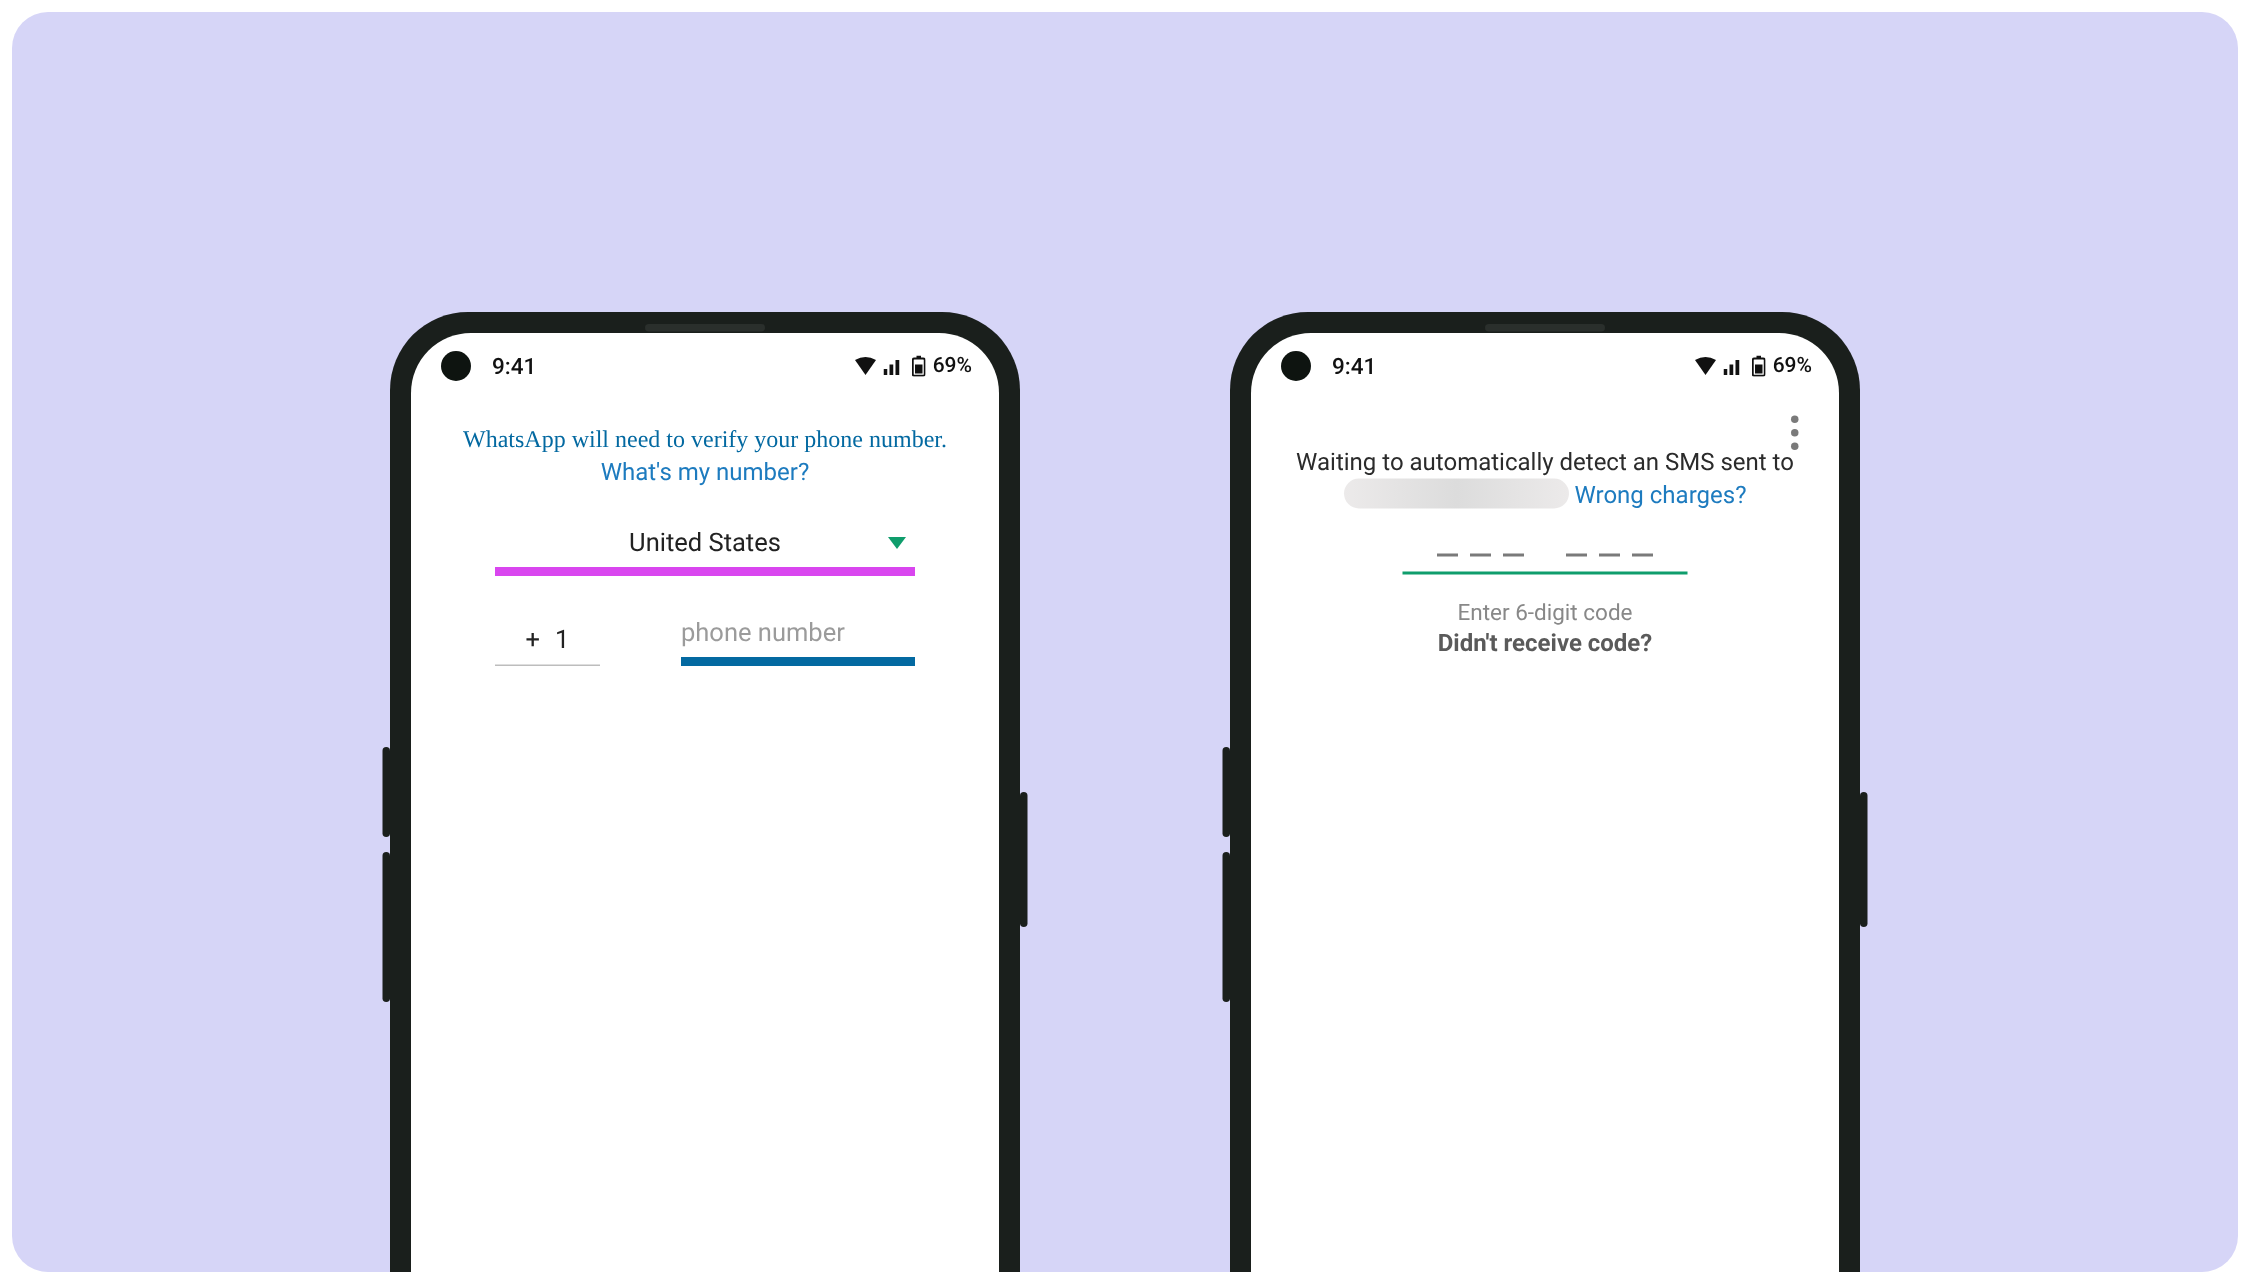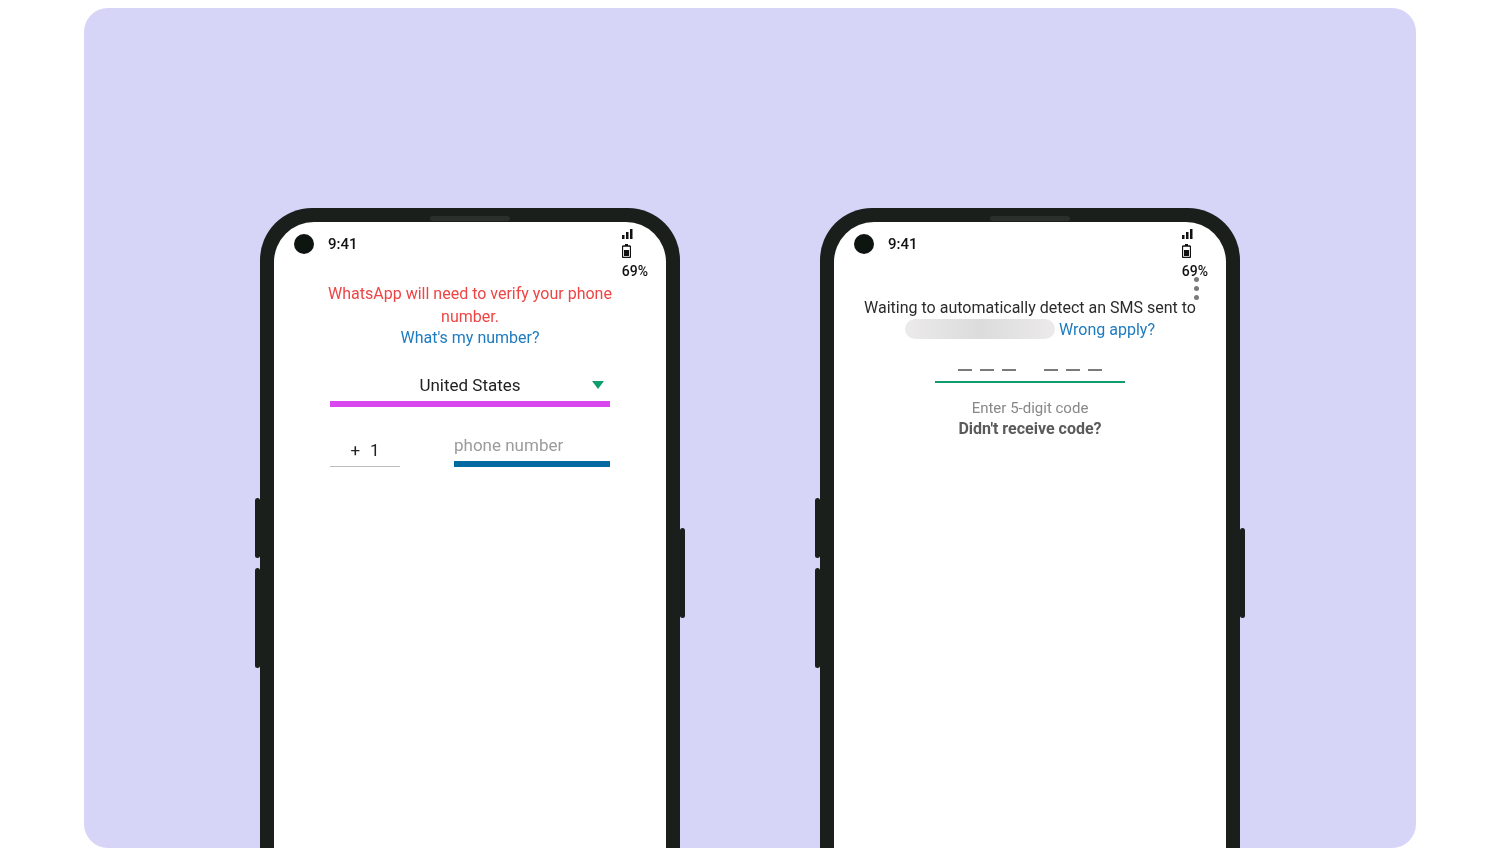--- a/index.html
+++ b/index.html
@@ -10,21 +10,21 @@
     }
     body {
       width: 1500px;
       height: 856px;
       background: #fff;
       display: flex;
       align-items: flex-start;
       justify-content: center;
     }
     .stage {
-      width: 1332px;
+      width: 1484px;
       height: 840px;
       margin-top: 8px;
       background: #d6d5f7;
       border-radius: 24px;
       display: flex;
       justify-content: center;
       gap: 140px;
       overflow: hidden;
       padding-top: 200px;
     }
@@ -71,21 +71,21 @@
       font-size: 15px;
       font-weight: 500;
       color: #111;
     }
     .sb-left { display: flex; align-items: center; gap: 14px; }
     .camera-hole {
       width: 20px; height: 20px; border-radius: 50%;
       background: #0e1410;
       margin-left: 2px;
     }
-    .sb-right { display: flex; align-items: flex-start; gap: 5px; font-size: 14px; flex-direction: column; }
+    .sb-right { display: flex; align-items: center; gap: 5px; font-size: 14px; }
     .wifi-icon, .signal-icon, .battery-icon { display:inline-flex; align-items:center; }
     .header {
       position: relative;
       text-align: center;
       padding: 10px 16px 6px;
     }
     .title {
       color: #0f9d6c;
       font-size: 20px;
       font-weight: 500;
@@ -104,23 +104,24 @@
       cursor: pointer;
     }
     .kebab span {
       width: 5px; height: 5px; background:#7a7a7a; border-radius:50%;
     }
     .content {
       padding: 16px 24px 0;
       text-align: center;
     }
     .desc {
-      color: #ef4444;
+      color: #0369a1;
       font-size: 16px;
       line-height: 1.45;
+      font-family: Liberation Serif, serif;
     }
     .link {
       color: #1d7bbf;
       font-size: 16px;
       cursor: pointer;
       display: inline;
     }
     .country {
       margin: 22px auto 0;
       width: 280px;
@@ -322,36 +323,36 @@
             <span></span>
             <span></span>
             <span></span>
           </div>
       </div>
 
       <div class="content">
         <div class="desc2">Waiting to automatically detect an SMS sent to</div>
         <div class="line2">
           <span class="redacted"></span>
-          <span class="link">Wrong apply?</span>
+          <span class="link">Wrong charges?</span>
         </div>
 
         <div class="code-row">
           <span class="code-group">
             <span class="underscore"></span>
             <span class="underscore"></span>
             <span class="underscore"></span>
           </span>
           <span class="code-sep"></span>
           <span class="code-group">
             <span class="underscore"></span>
             <span class="underscore"></span>
             <span class="underscore"></span>
           </span>
         </div>
 
-        <div class="code-hint">Enter 5-digit code</div>
+        <div class="code-hint">Enter 6-digit code</div>
         <div class="didnt">Didn't receive code?</div>
       </div>
     </div>
   </div>
 
 </div>
 
 </body></html>

